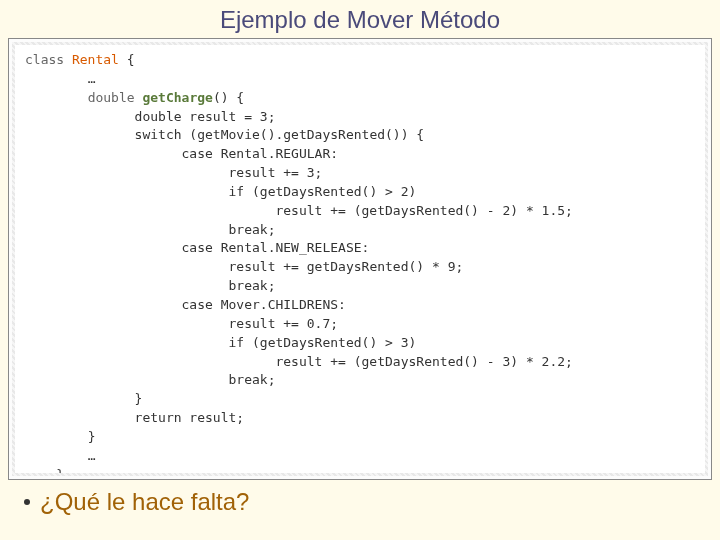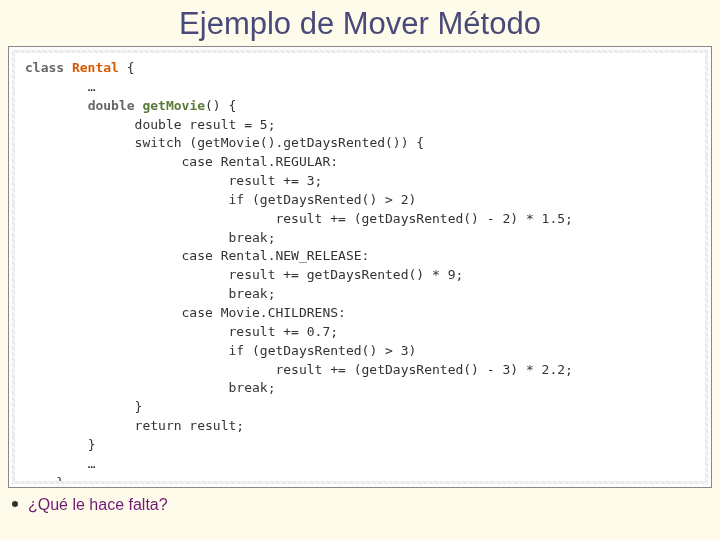--- a/index.html
+++ b/index.html
@@ -6,21 +6,21 @@
     body {
       width: 720px;
       height: 540px;
       background: #fffbea;
       font-family: Arial, sans-serif;
       overflow: hidden;
       position: relative;
     }
     .title {
       text-align: center;
-      font-size: 31px;
+      font-size: 24px;
       color: #4a4a7a;
       padding: 6px 8px 4px;
       font-weight: normal;
     }
     .code-container {
       margin: 0 8px;
       border: 1px solid #888;
       background: #fcfcfc;
       position: relative;
       height: 442px;
@@ -45,27 +45,27 @@
       background: #ffffff;
       height: 100%;
       padding: 6px 10px;
       font-family: "Lucida Console", Monaco, monospace;
       font-size: 13px;
       line-height: 1.45;
       color: #333;
       overflow: hidden;
       white-space: pre;
     }
-    .kw { color: #666; font-weight: bold; }
-    .cls { color: #d85a00; font-weight: bold; }
+    .kw { color: #666; font-weight: normal; }
+    .cls { color: #d85a00; font-weight: normal; }
     .mth { color: #5a7a3a; font-weight: bold; }
     .bullet {
-      font-size: 16px;
-      color: #701a75;
-      padding: 8px 12px 0;
+      font-size: 24px;
+      color: #a16207;
+      padding: 8px 24px 0;
     }
     .bullet-dot {
       display: inline-block;
       width: 6px;
       height: 6px;
       background: #333;
       border-radius: 50%;
       vertical-align: middle;
       margin-right: 10px;
       margin-bottom: 4px;
@@ -73,32 +73,32 @@
   </style>
 </head>
 <body>
 
 <div class="title">Ejemplo de Mover Método</div>
 
 <div class="code-container">
   <div class="code-inner">
     <div class="code-content"><span class="kw">class</span> <span class="cls">Rental</span><span> {</span>
         <span>…</span>
-        <span class="kw">double</span> <span class="mth">getMovie</span><span>() {</span>
-              <span>double result = 5;</span>
+        <span class="kw">double</span> <span class="mth">getCharge</span><span>() {</span>
+              <span>double result = 3;</span>
               <span>switch (getMovie().getDaysRented()) {</span>
                     <span>case Rental.REGULAR:</span>
                           <span>result += 3;</span>
                           <span>if (getDaysRented() &gt; 2)</span>
                                 <span>result += (getDaysRented() - 2) * 1.5;</span>
                           <span>break;</span>
                     <span>case Rental.NEW_RELEASE:</span>
                           <span>result += getDaysRented() * 9;</span>
                           <span>break;</span>
-                    <span>case Movie.CHILDRENS:</span>
+                    <span>case Mover.CHILDRENS:</span>
                           <span>result += 0.7;</span>
                           <span>if (getDaysRented() &gt; 3)</span>
                                 <span>result += (getDaysRented() - 3) * 2.2;</span>
                           <span>break;</span>
               <span>}</span>
               <span>return result;</span>
         <span>}</span>
         <span>…</span>
     <span>}</span></div>
   </div>

